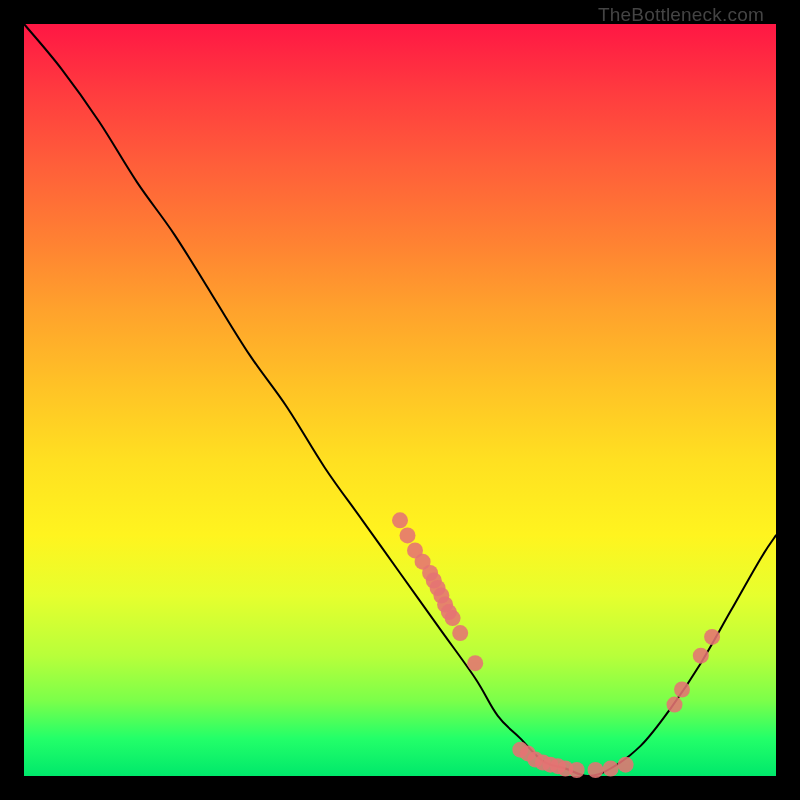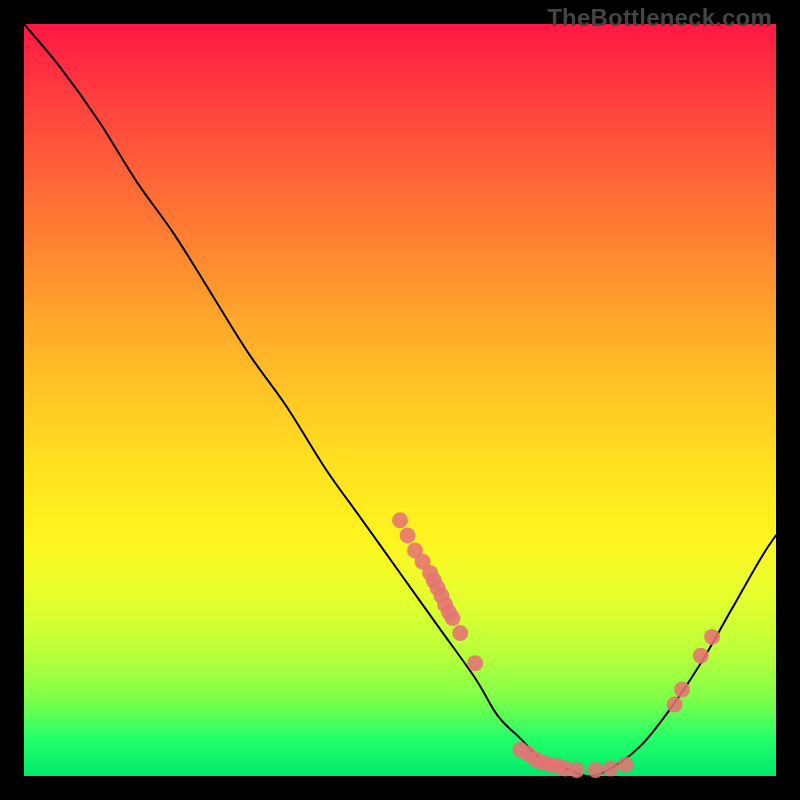--- a/index.html
+++ b/index.html
@@ -39,23 +39,23 @@
       #e6ff2e 76%,
       #b8ff3a 84%,
       #7bff4a 90%,
       #23ff69 95%,
       #00e86b 100%
     );
   }
   .watermark {
     position: absolute;
     top: 4px;
-    right: 28px;
-    font-size: 24px;
-    font-weight: 700;
+    right: 36px;
+    font-size: 19px;
+    font-weight: 400;
     color: #444;
     letter-spacing: 0.2px;
     user-select: none;
   }
   svg.curve {
     position: absolute;
     left: 0;
     top: 0;
     width: 752px;
     height: 752px;

